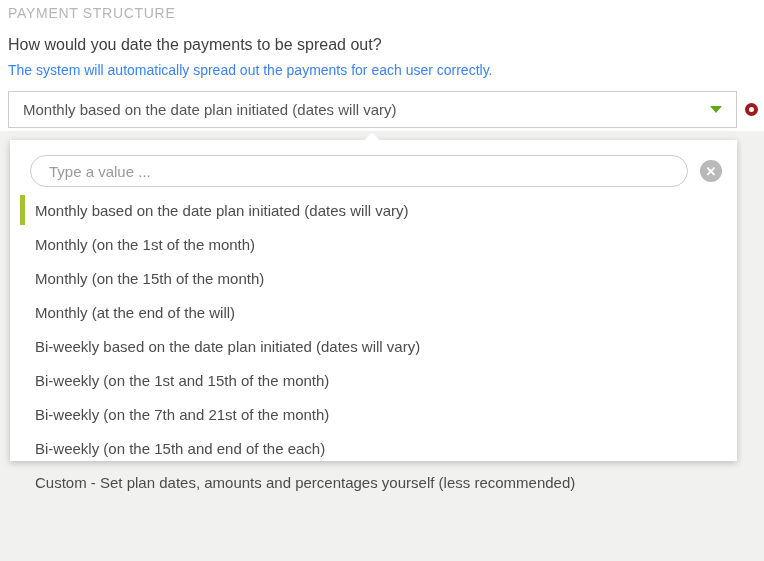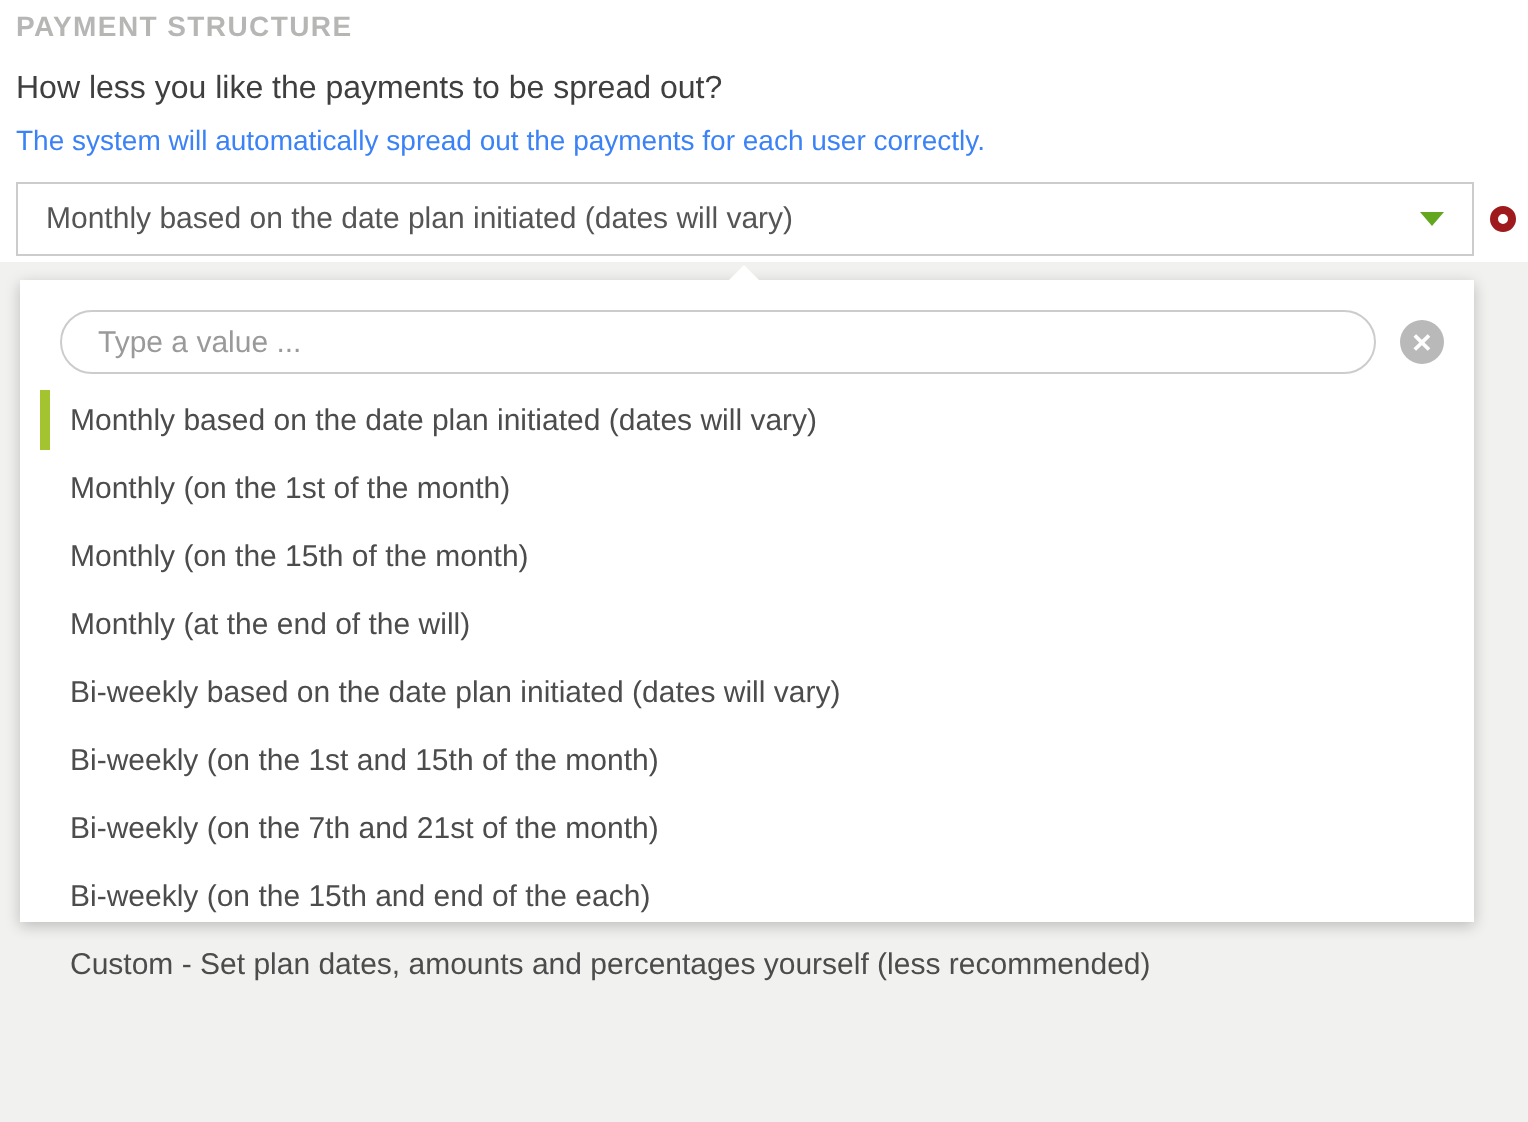--- a/index.html
+++ b/index.html
@@ -7,21 +7,21 @@
   body {
     position:relative;
     background:#ffffff;
     font-family:"Liberation Sans", sans-serif;
     overflow:hidden;
   }
 
   
   .section-label {
     position:absolute; left:8px; top:5px;
-    font-size:14px; font-weight:bold; letter-spacing:.7px;
+    font-size:14px; font-weight:normal; letter-spacing:.7px;
     color:#b6b6b4;
   }
   .question {
     position:absolute; left:8px; top:36px;
     font-size:16px; color:#3f3f3f;
   }
   .helper {
     position:absolute; left:8px; top:62px;
     font-size:14px; color:#3b82f6;
   }
@@ -105,21 +105,21 @@
     content:""; position:absolute;
     left:10px; top:2px; bottom:2px; width:5px;
     background:#a3c42f;
   }
 </style>
 </head>
 <body>
 
 <div class="section-label">PAYMENT STRUCTURE</div>
 
-<div class="question">How less you like the payments to be spread out?</div>
+<div class="question">How would you date the payments to be spread out?</div>
 
 <div class="helper">The system will automatically spread out the payments for each user correctly.</div>
 
 <div class="select-box">
   <span class="select-value">Monthly based on the date plan initiated (dates will vary)</span>
   <span class="select-arrow"></span>
 </div>
 
 <span class="required-ring"></span>
 

